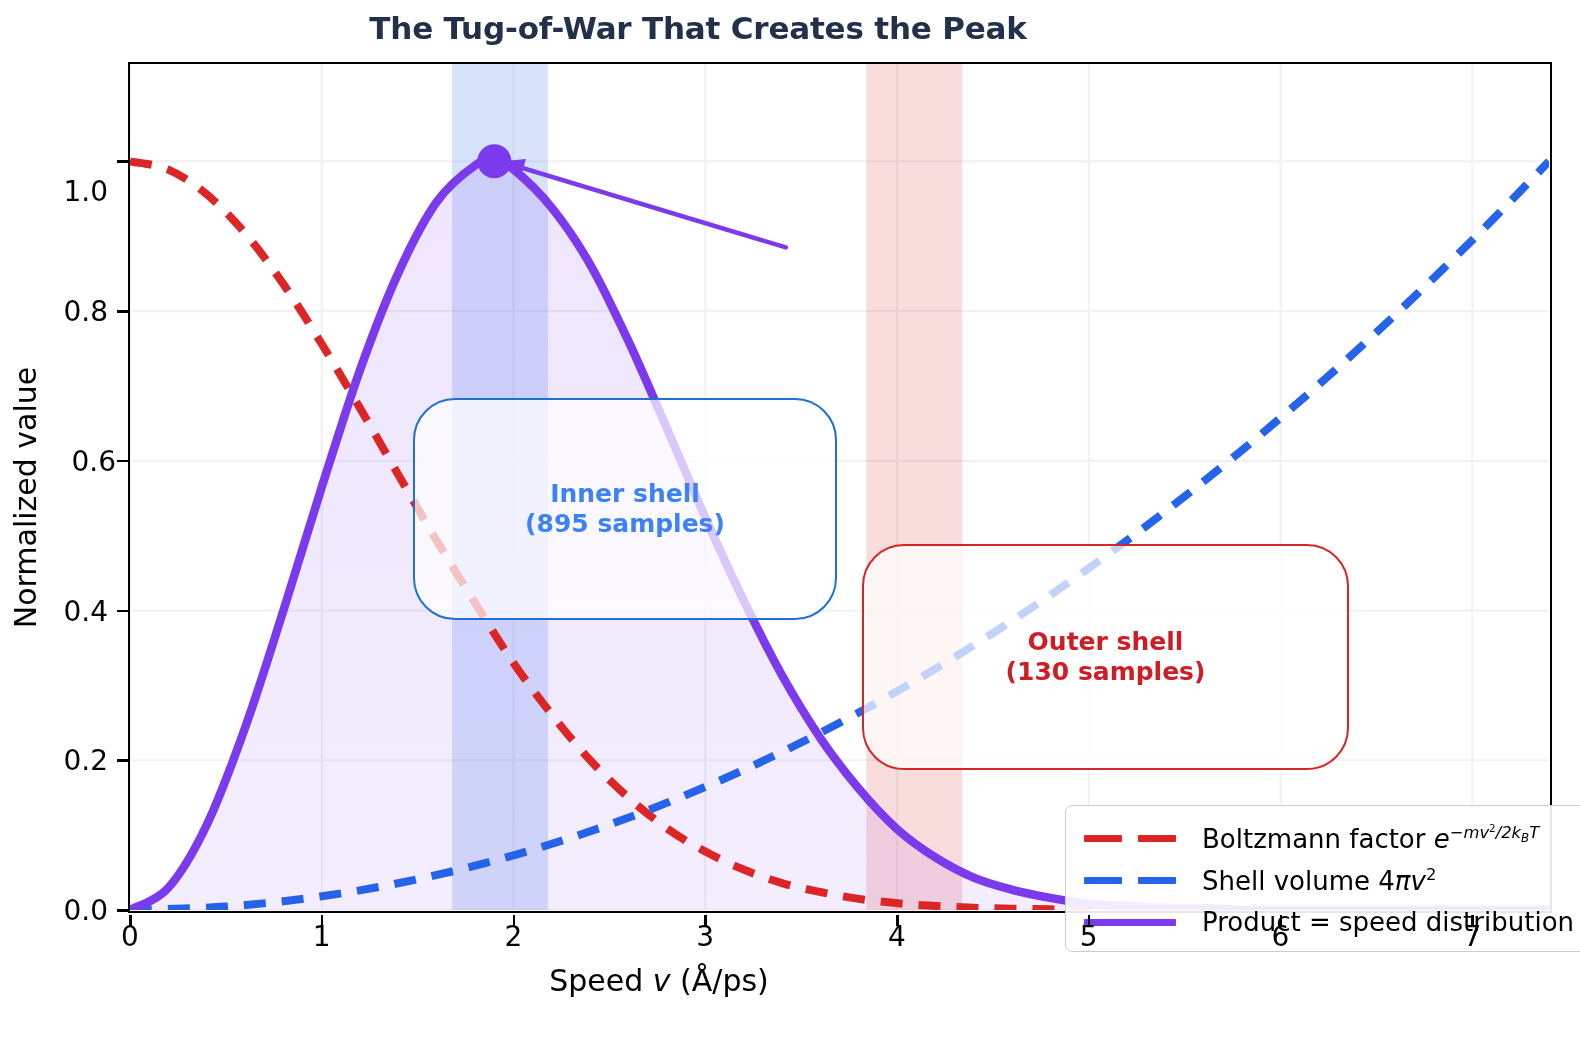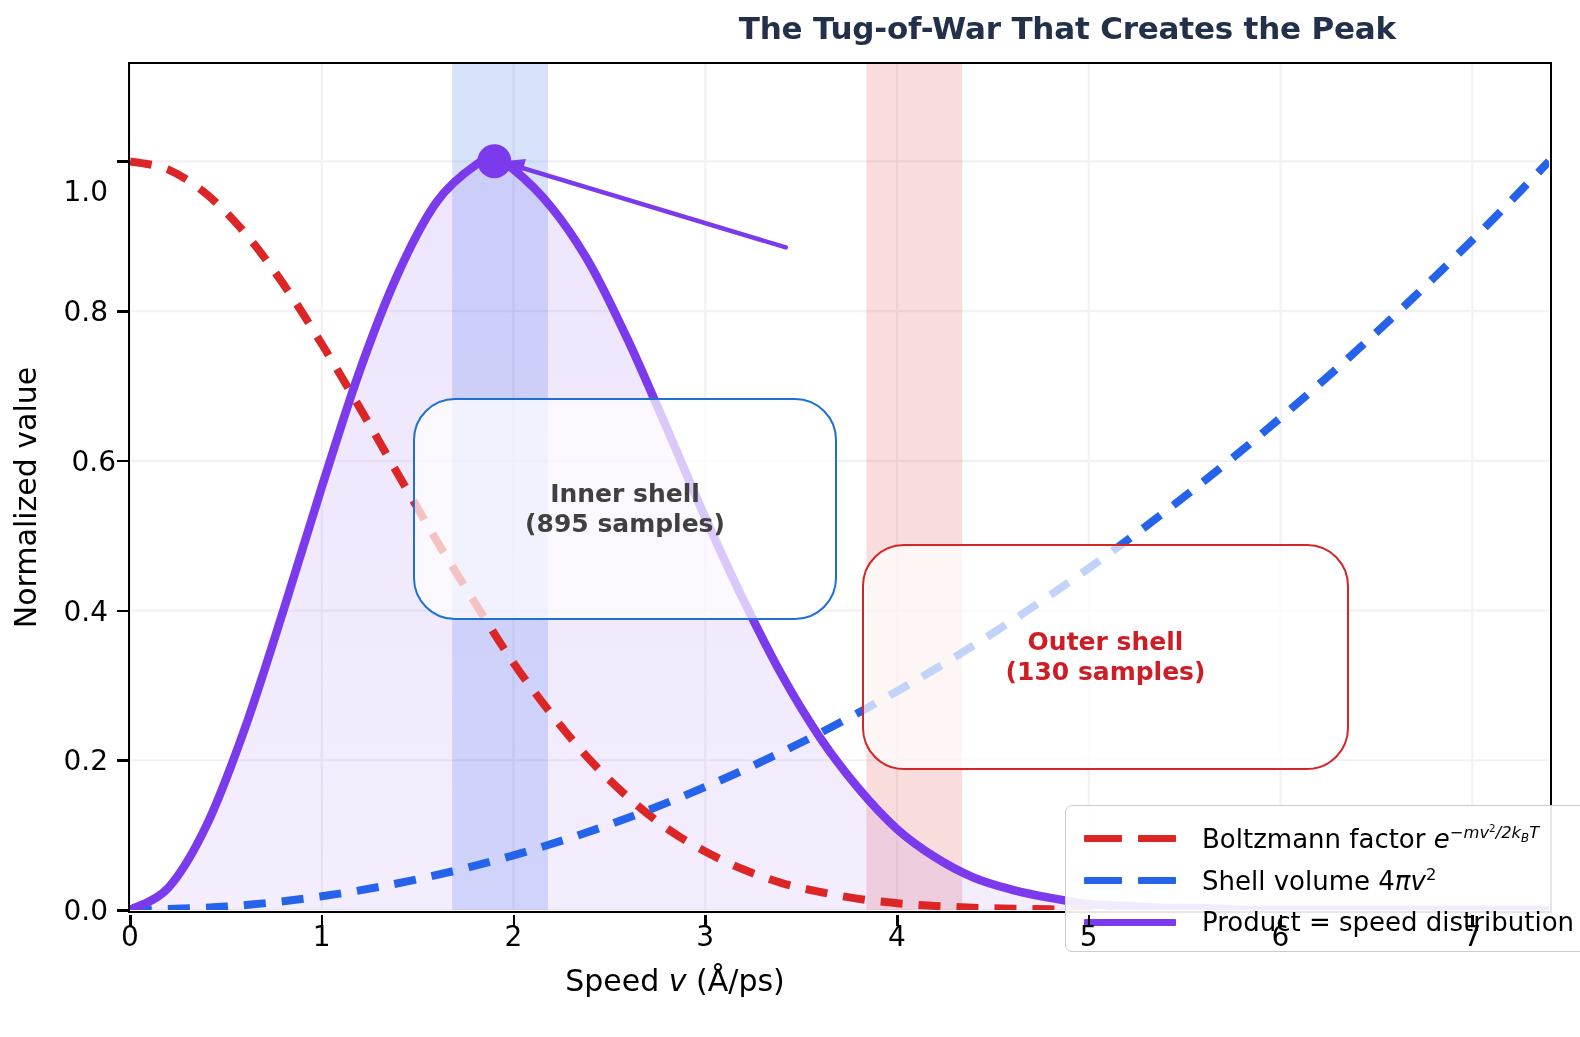--- a/index.html
+++ b/index.html
@@ -7,42 +7,42 @@
     width:1580px; height:1037px;
     background:#ffffff;
     font-family:"DejaVu Sans", sans-serif;
     overflow:hidden;
   }
   #stage { position:relative; width:1580px; height:1037px; }
 
   
   .chart-title {
     position:absolute; left:0; top:10px; width:1396px;
-    text-align:right;
+    text-align:center;
     font-size:31px; font-weight:bold; letter-spacing:-0.2px;
     color:#22304a;
     font-family:"DejaVu Sans", sans-serif;
   }
 
   
   #plot {
     position:absolute;
     left:128px; top:62px;
     width:1424px; height:851px;
     background:#ffffff;
     border-left:2.5px solid #000;
     border-top:2.5px solid #000;
     border-right:2.5px solid #000;
     border-bottom:2.5px solid #000;
   }
   #plotinner { position:absolute; inset:0; overflow:hidden; }
 
   
   .xlabel {
-    position:absolute; left:16px; top:963px; width:1318px;
+    position:absolute; left:0; top:963px; width:1318px;
     text-align:center; font-size:30px; color:#000;
   }
   .ylabel {
     position:absolute;
     left:-355px; top:480px;
     width:760px; text-align:center;
     font-size:30px; color:#000;
     transform:rotate(-90deg);
     transform-origin:center center;
   }
@@ -65,21 +65,21 @@
     align-items:center; justify-content:center;
     border-radius:42px;
     font-size:25px; font-weight:bold;
     line-height:1.22;
     text-align:center;
   }
   #inner-shell-box {
     left:283px; top:334px; width:424px; height:222px;
     border:2px solid #1f6fd4;
     background:rgba(255,255,255,0.72);
-    color:#404040;
+    color:#3b82f6;
   }
   #outer-shell-box {
     left:732px; top:480px; width:487px; height:226px;
     border:2px solid #d42626;
     background:rgba(255,255,255,0.72);
     color:#cf1d26;
     align-items:center;
   }
   #peak-label {
     position:absolute; left:783px; top:217px;

